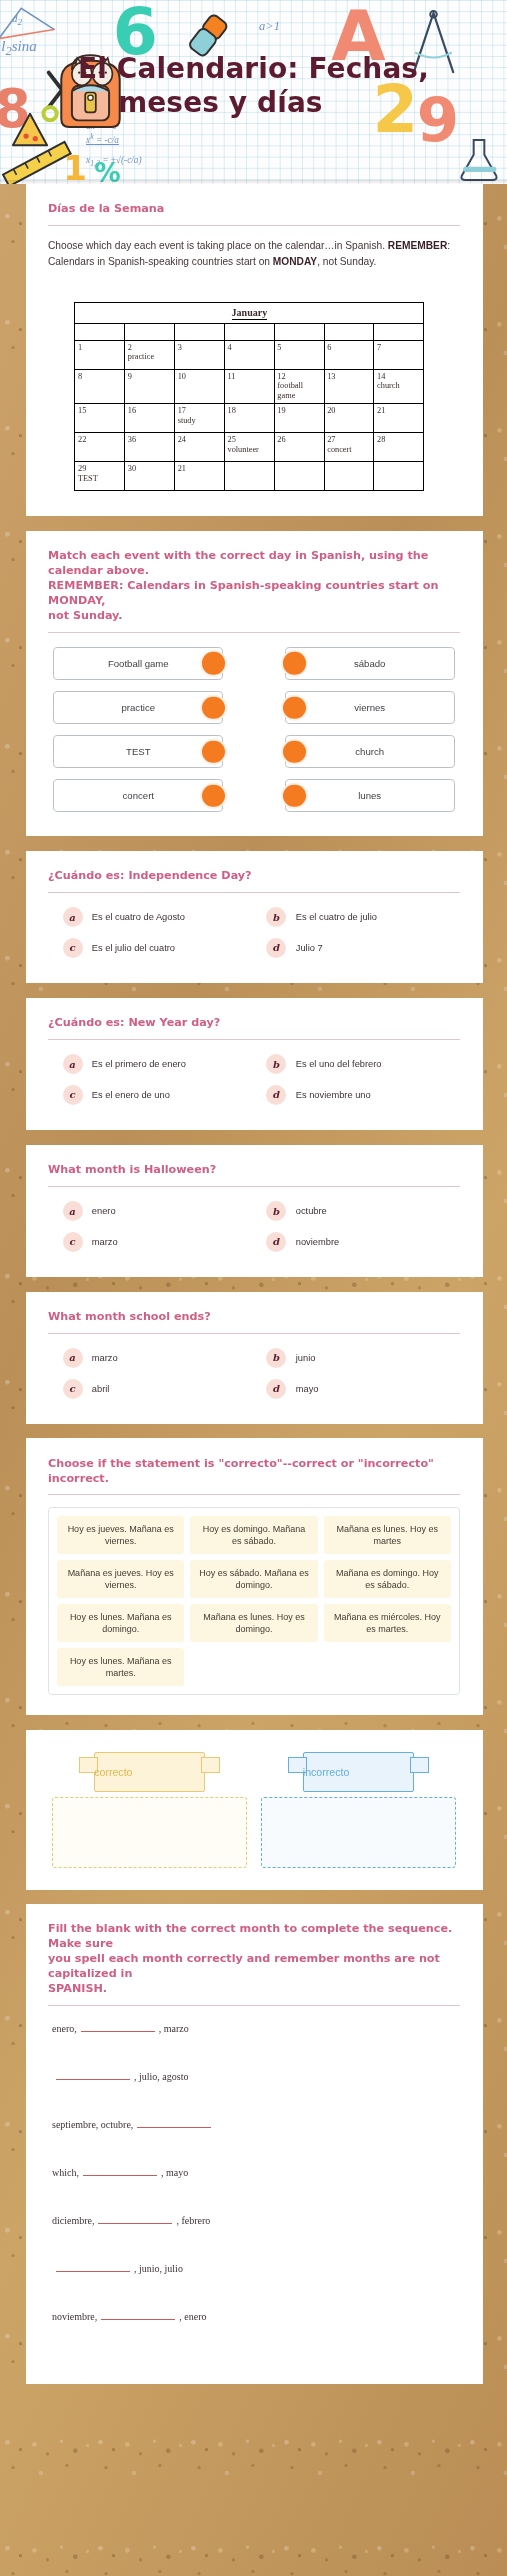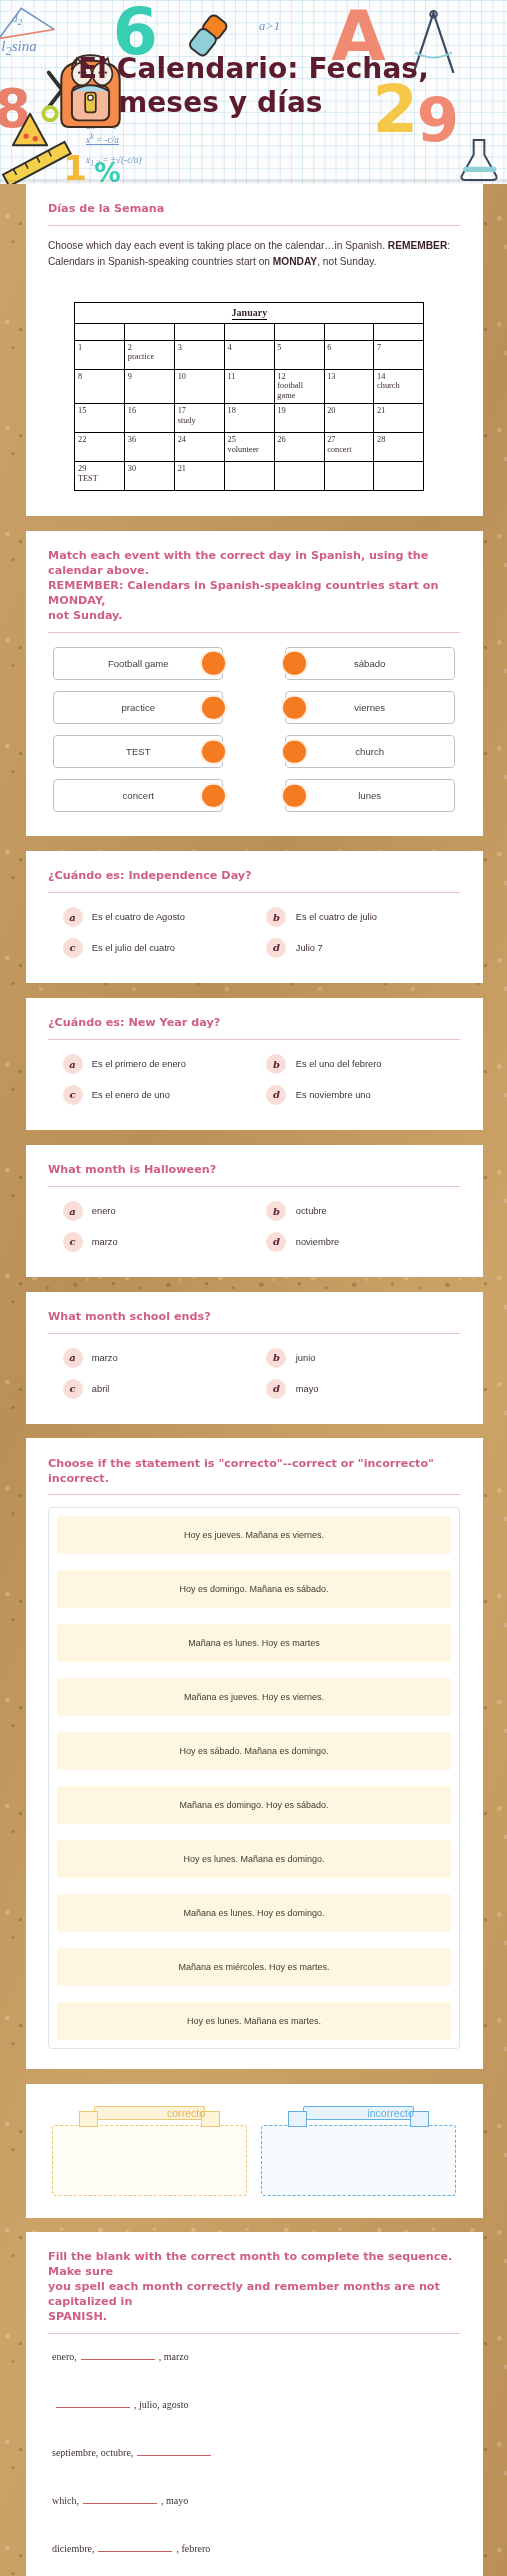--- a/index.html
+++ b/index.html
@@ -137,37 +137,37 @@
     background:#f9ded8;
     display:flex; align-items:center; justify-content:center;
     font-family:"DejaVu Serif", serif;
     font-style:italic; font-weight:700; font-size:10px;
     color:#5c2230;
   }
   .mc-label { font-size:9.3px; color:#3f3236; line-height:1.3; }
 
   
   .stmt-box { border:0.7px solid #dfe3e8; border-radius:4px; padding:8px; }
-  .stmt-grid { display:grid; grid-template-columns:1fr; gap:16px; }
+  .stmt-grid { display:grid; grid-template-columns:1fr 1fr 1fr; gap:6px; }
   .stmt {
     background:#fdf6e0;
     border-radius:3.3px;
     min-height:38px;
     display:flex; align-items:center; justify-content:center; text-align:center;
     padding:5.3px 8px;
     font-size:9px; line-height:1.35; color:#443a33;
   }
 
   .bins { display:flex; gap:13.2px; padding: 5.3px 4px 1.3px 4px; }
   .bin { flex:1 1 0; }
   .bin-head {
     position:relative;
     margin: 0 auto 5.3px auto;
-    width: 111px; height: 14px;
-    display:flex; align-items:center; justify-content:flex-end;
+    width: 111px; height: 40px;
+    display:flex; align-items:center; justify-content:flex-start;
     font-size:10.6px; font-weight:400;
   }
   .bin-head .ribbon {
     position:absolute; inset:0;
     border-radius:2px;
   }
   .bin-head .ribbon::before,
   .bin-head .ribbon::after{
     content:""; position:absolute; top:4px; width:17px; height:14.5px;
   }

